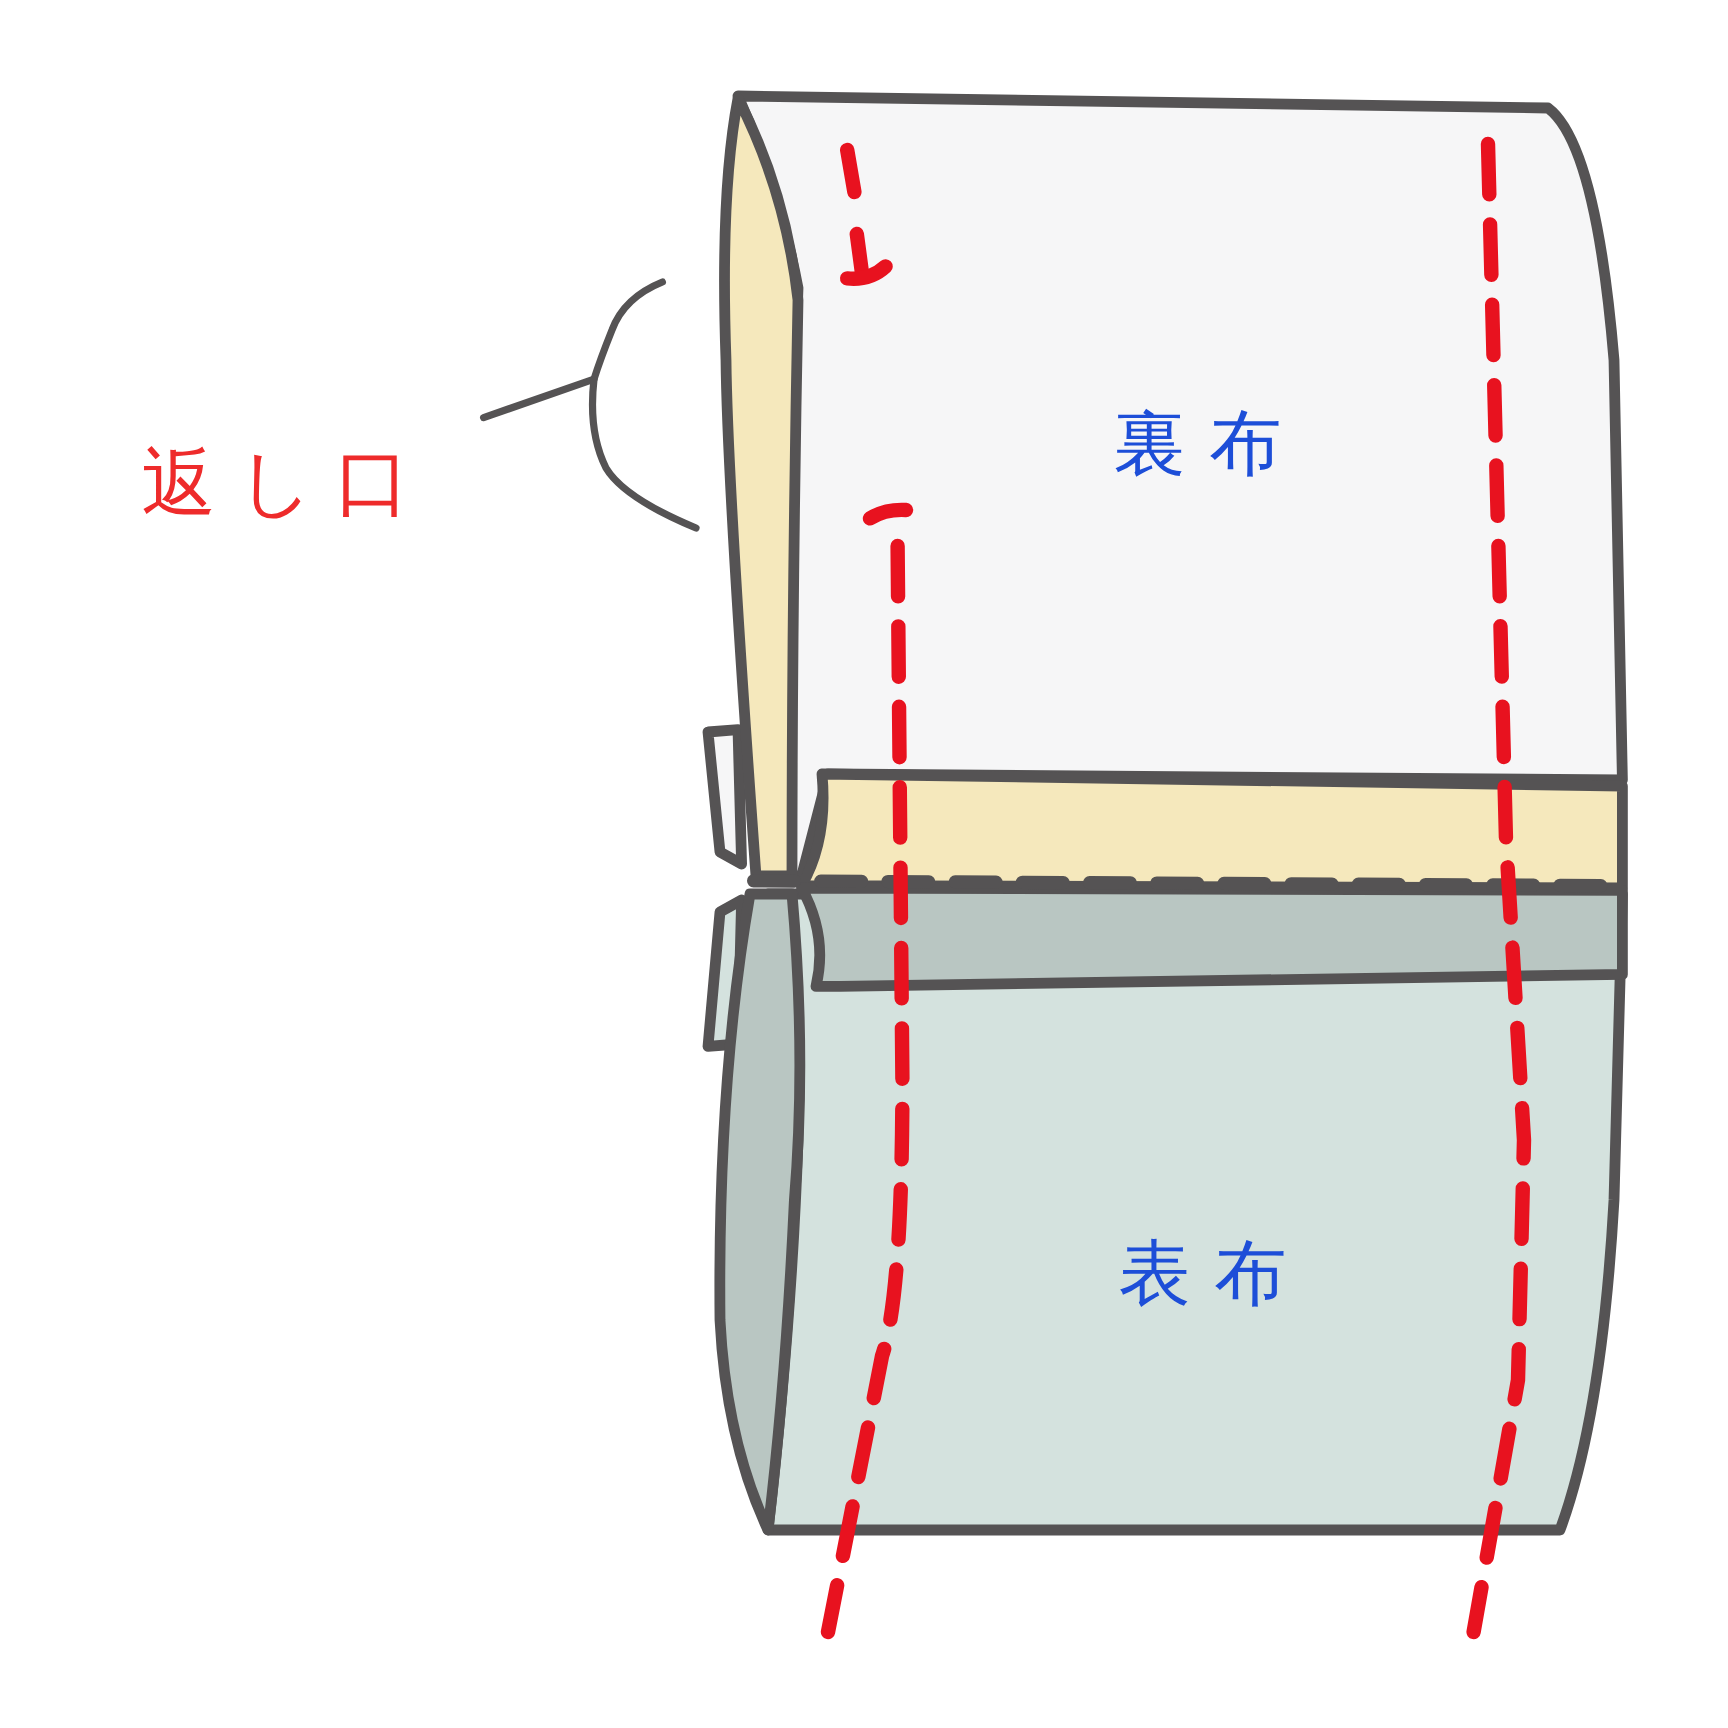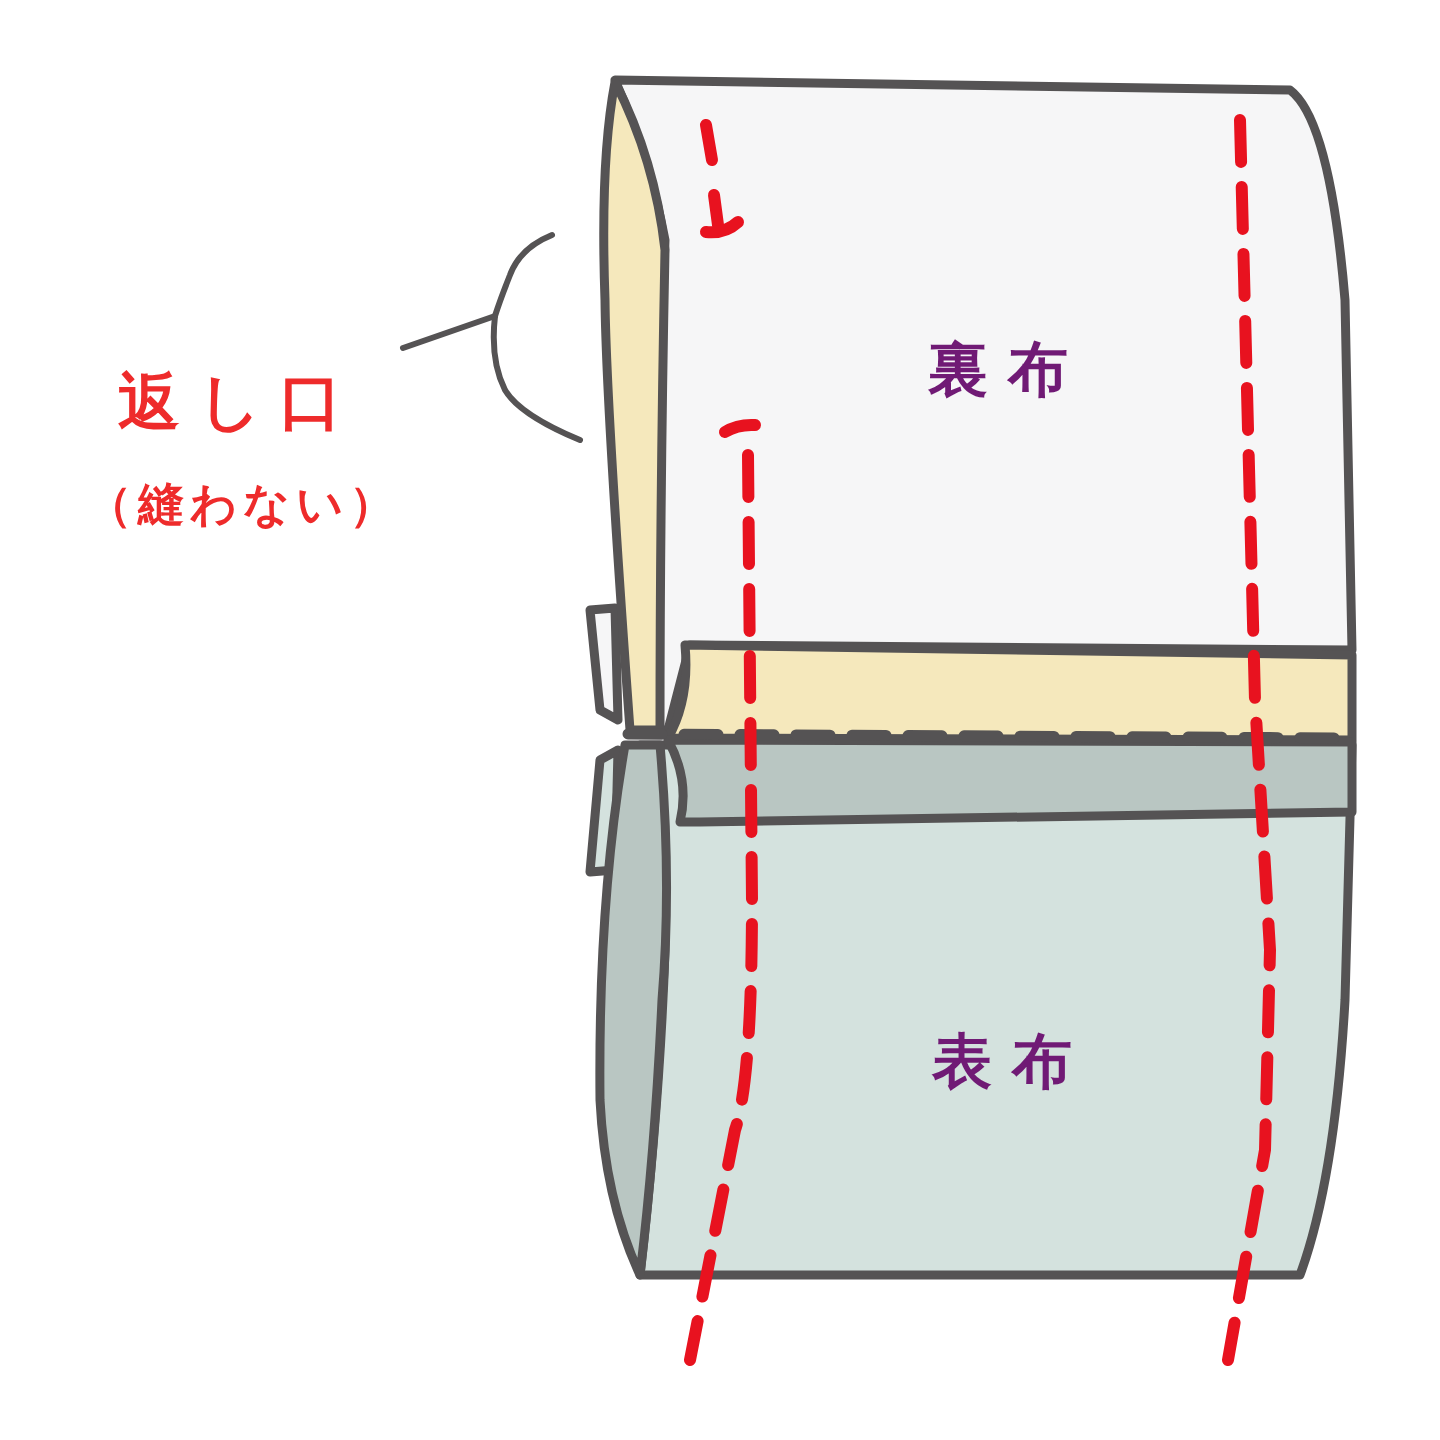--- a/index.html
+++ b/index.html
@@ -1,20 +1,20 @@
 <!DOCTYPE html>
 <html><head>
 <meta charset="utf-8">
 <style>
   html, body { margin: 0; padding: 0; background: #ffffff; }
   body { width: 1440px; height: 1440px; position: relative; overflow: hidden; font-family: "DejaVu Sans", sans-serif; }
-  #stage { position: absolute; left: 0; top: 0; width: 1292px; height: 1440px; font-weight: bold; }
+  #stage { position: absolute; left: 0; top: 0; width: 1292px; height: 1440px; }
   .lbl { position: absolute; white-space: nowrap; }
   .label-red { color: #ee2b2b; }
-  .label-gray { color: #701a75; }
+  .label-gray { color: #1d4ed8; }
   #opening-label { left: 118px; top: 360px; font-size: 62px; letter-spacing: 18px; }
   #opening-note { left: 86px; top: 474px; font-size: 46px; letter-spacing: 6px; }
   #lining-label { left: 928px; top: 330px; font-size: 60px; letter-spacing: 20px; }
   #outer-label { left: 932px; top: 1022px; font-size: 60px; letter-spacing: 20px; text-align: center; }
 </style>
 </head>
 <body>
 
 <div id="stage">
   <svg width="1440" height="1440" viewBox="0 0 1440 1440">
@@ -45,16 +45,15 @@
       <path d="M1240 120 L1255 700 L1270 950 L1265 1150 L1228 1360" stroke-dasharray="42 25"></path>
     </g>
 
     <g stroke="#555354" stroke-width="6" stroke-linecap="round" stroke-linejoin="round" fill="none">
       <path d="M403 348 L495 316"></path>
       <path d="M552 235 Q520 248 510 275 Q500 300 495 316 Q490 360 505 390 Q520 415 580 440"></path>
     </g>
   </svg>
 
   <div id="opening-label" class="lbl label-red">返し口</div>
-  <div id="opening-note" class="lbl label-red">（縫わない）</div>
   <div id="lining-label" class="lbl label-gray">裏布</div>
   <div id="outer-label" class="lbl label-gray">表布</div>
 </div>
 
 </body></html>

